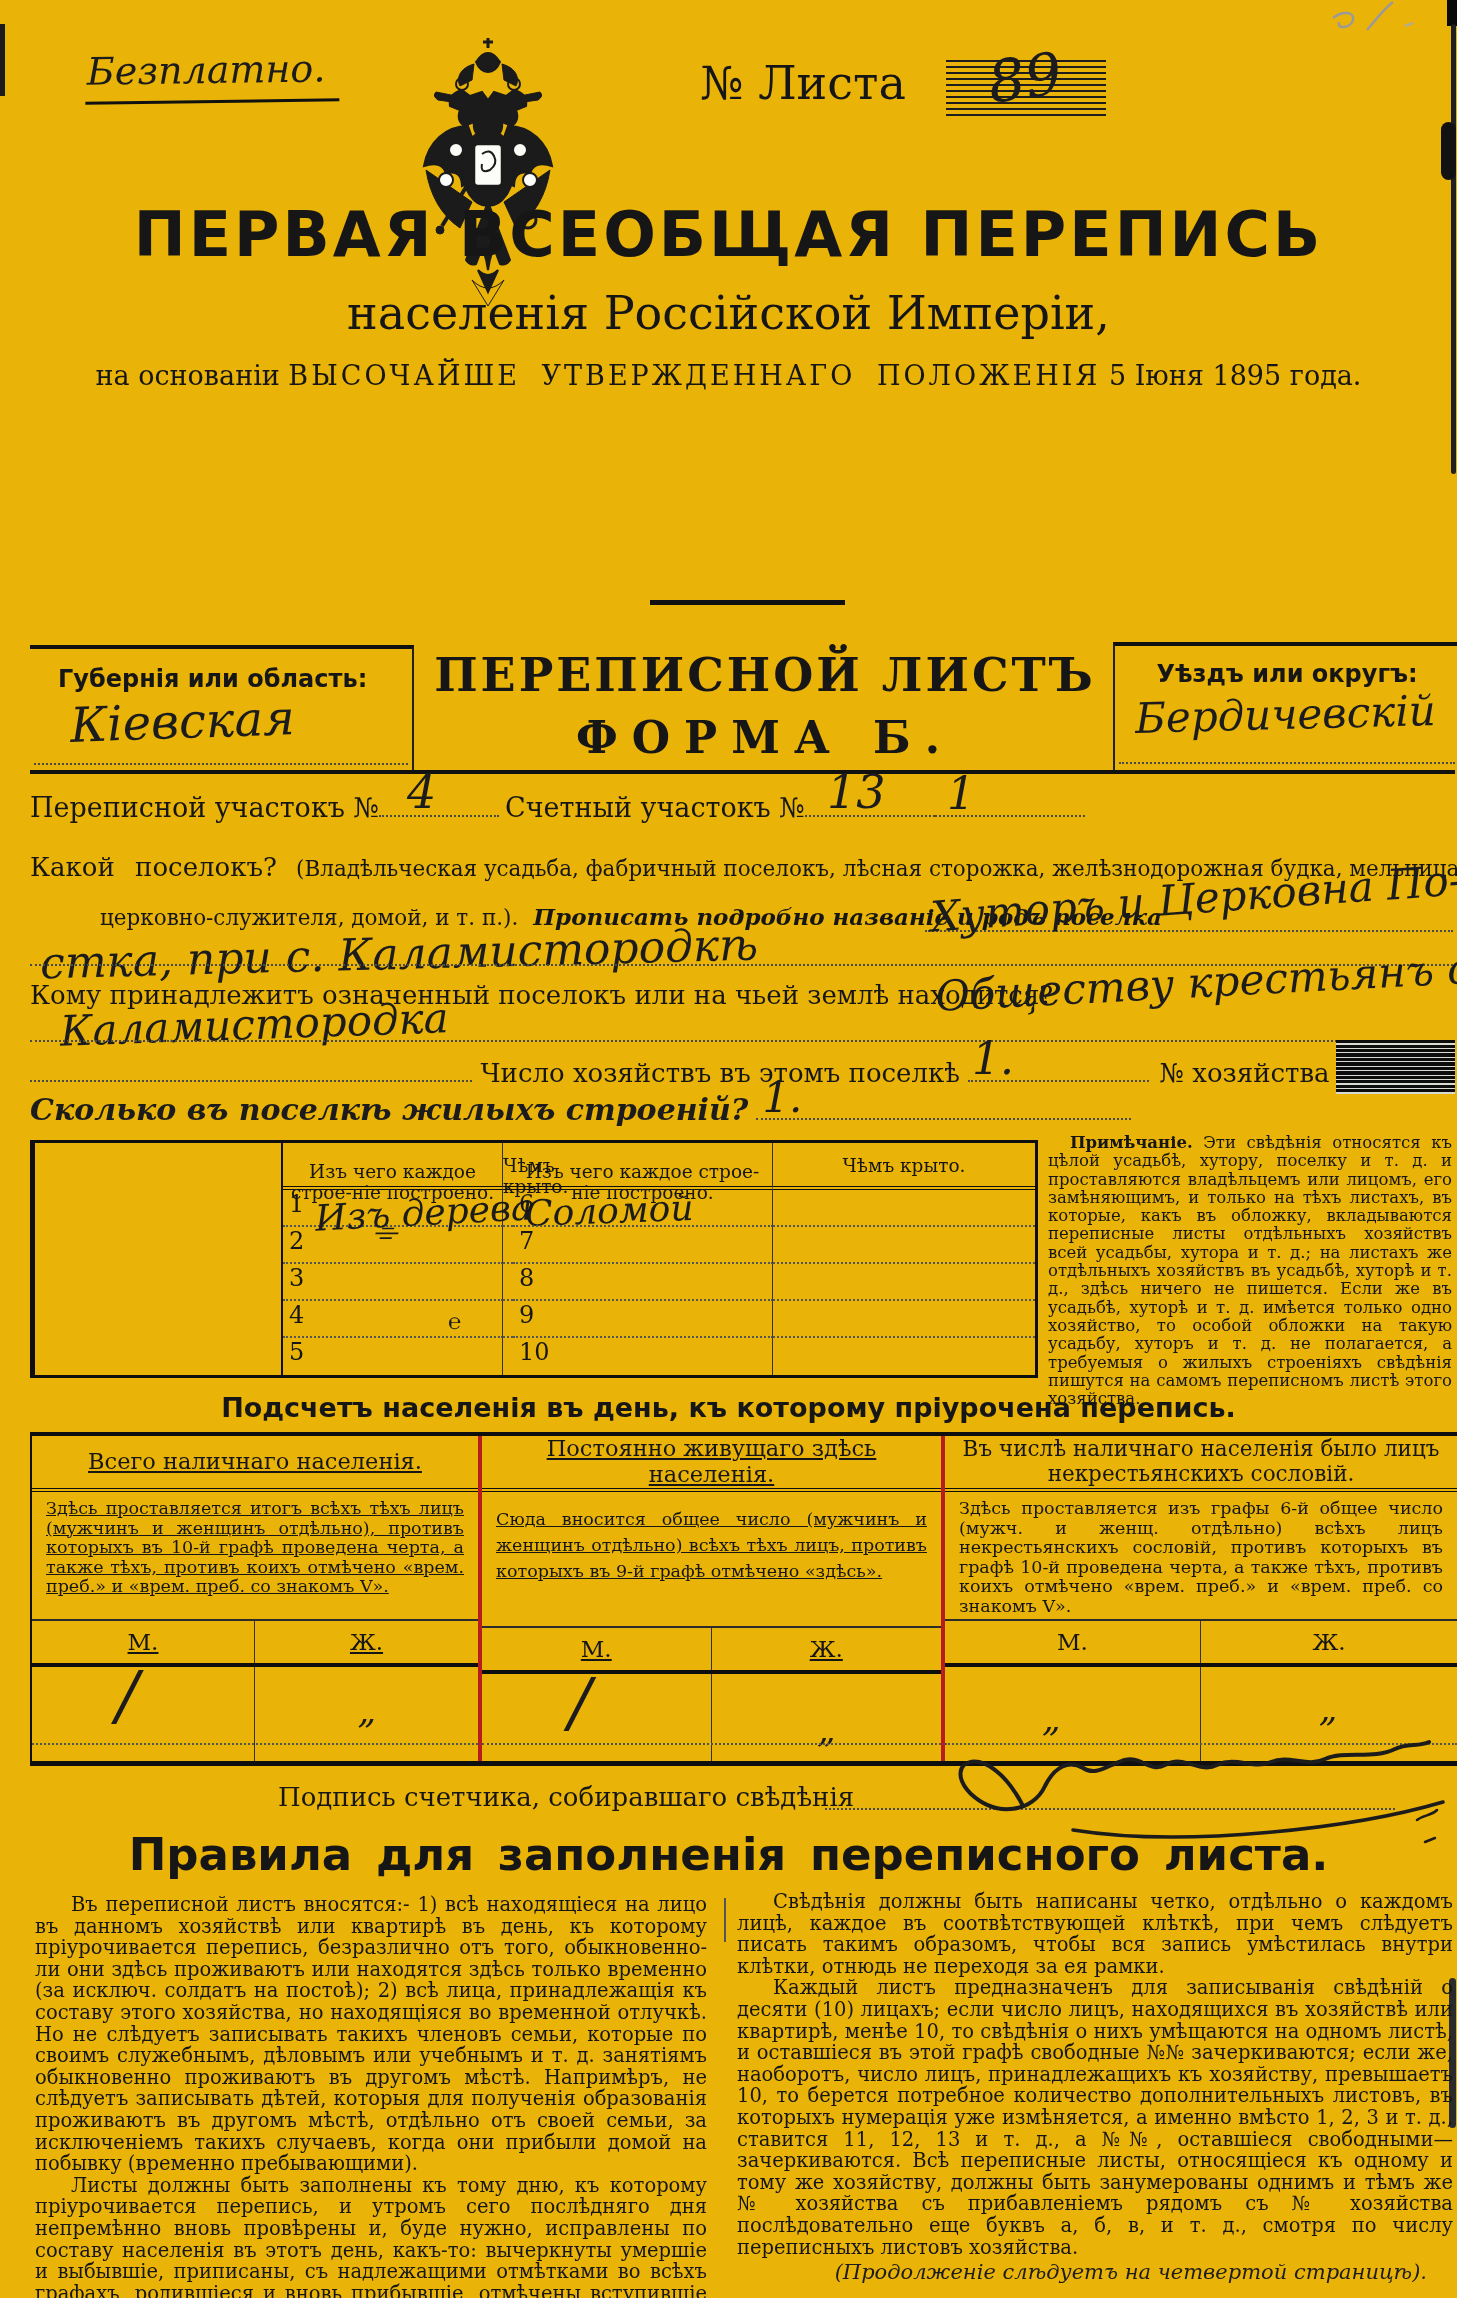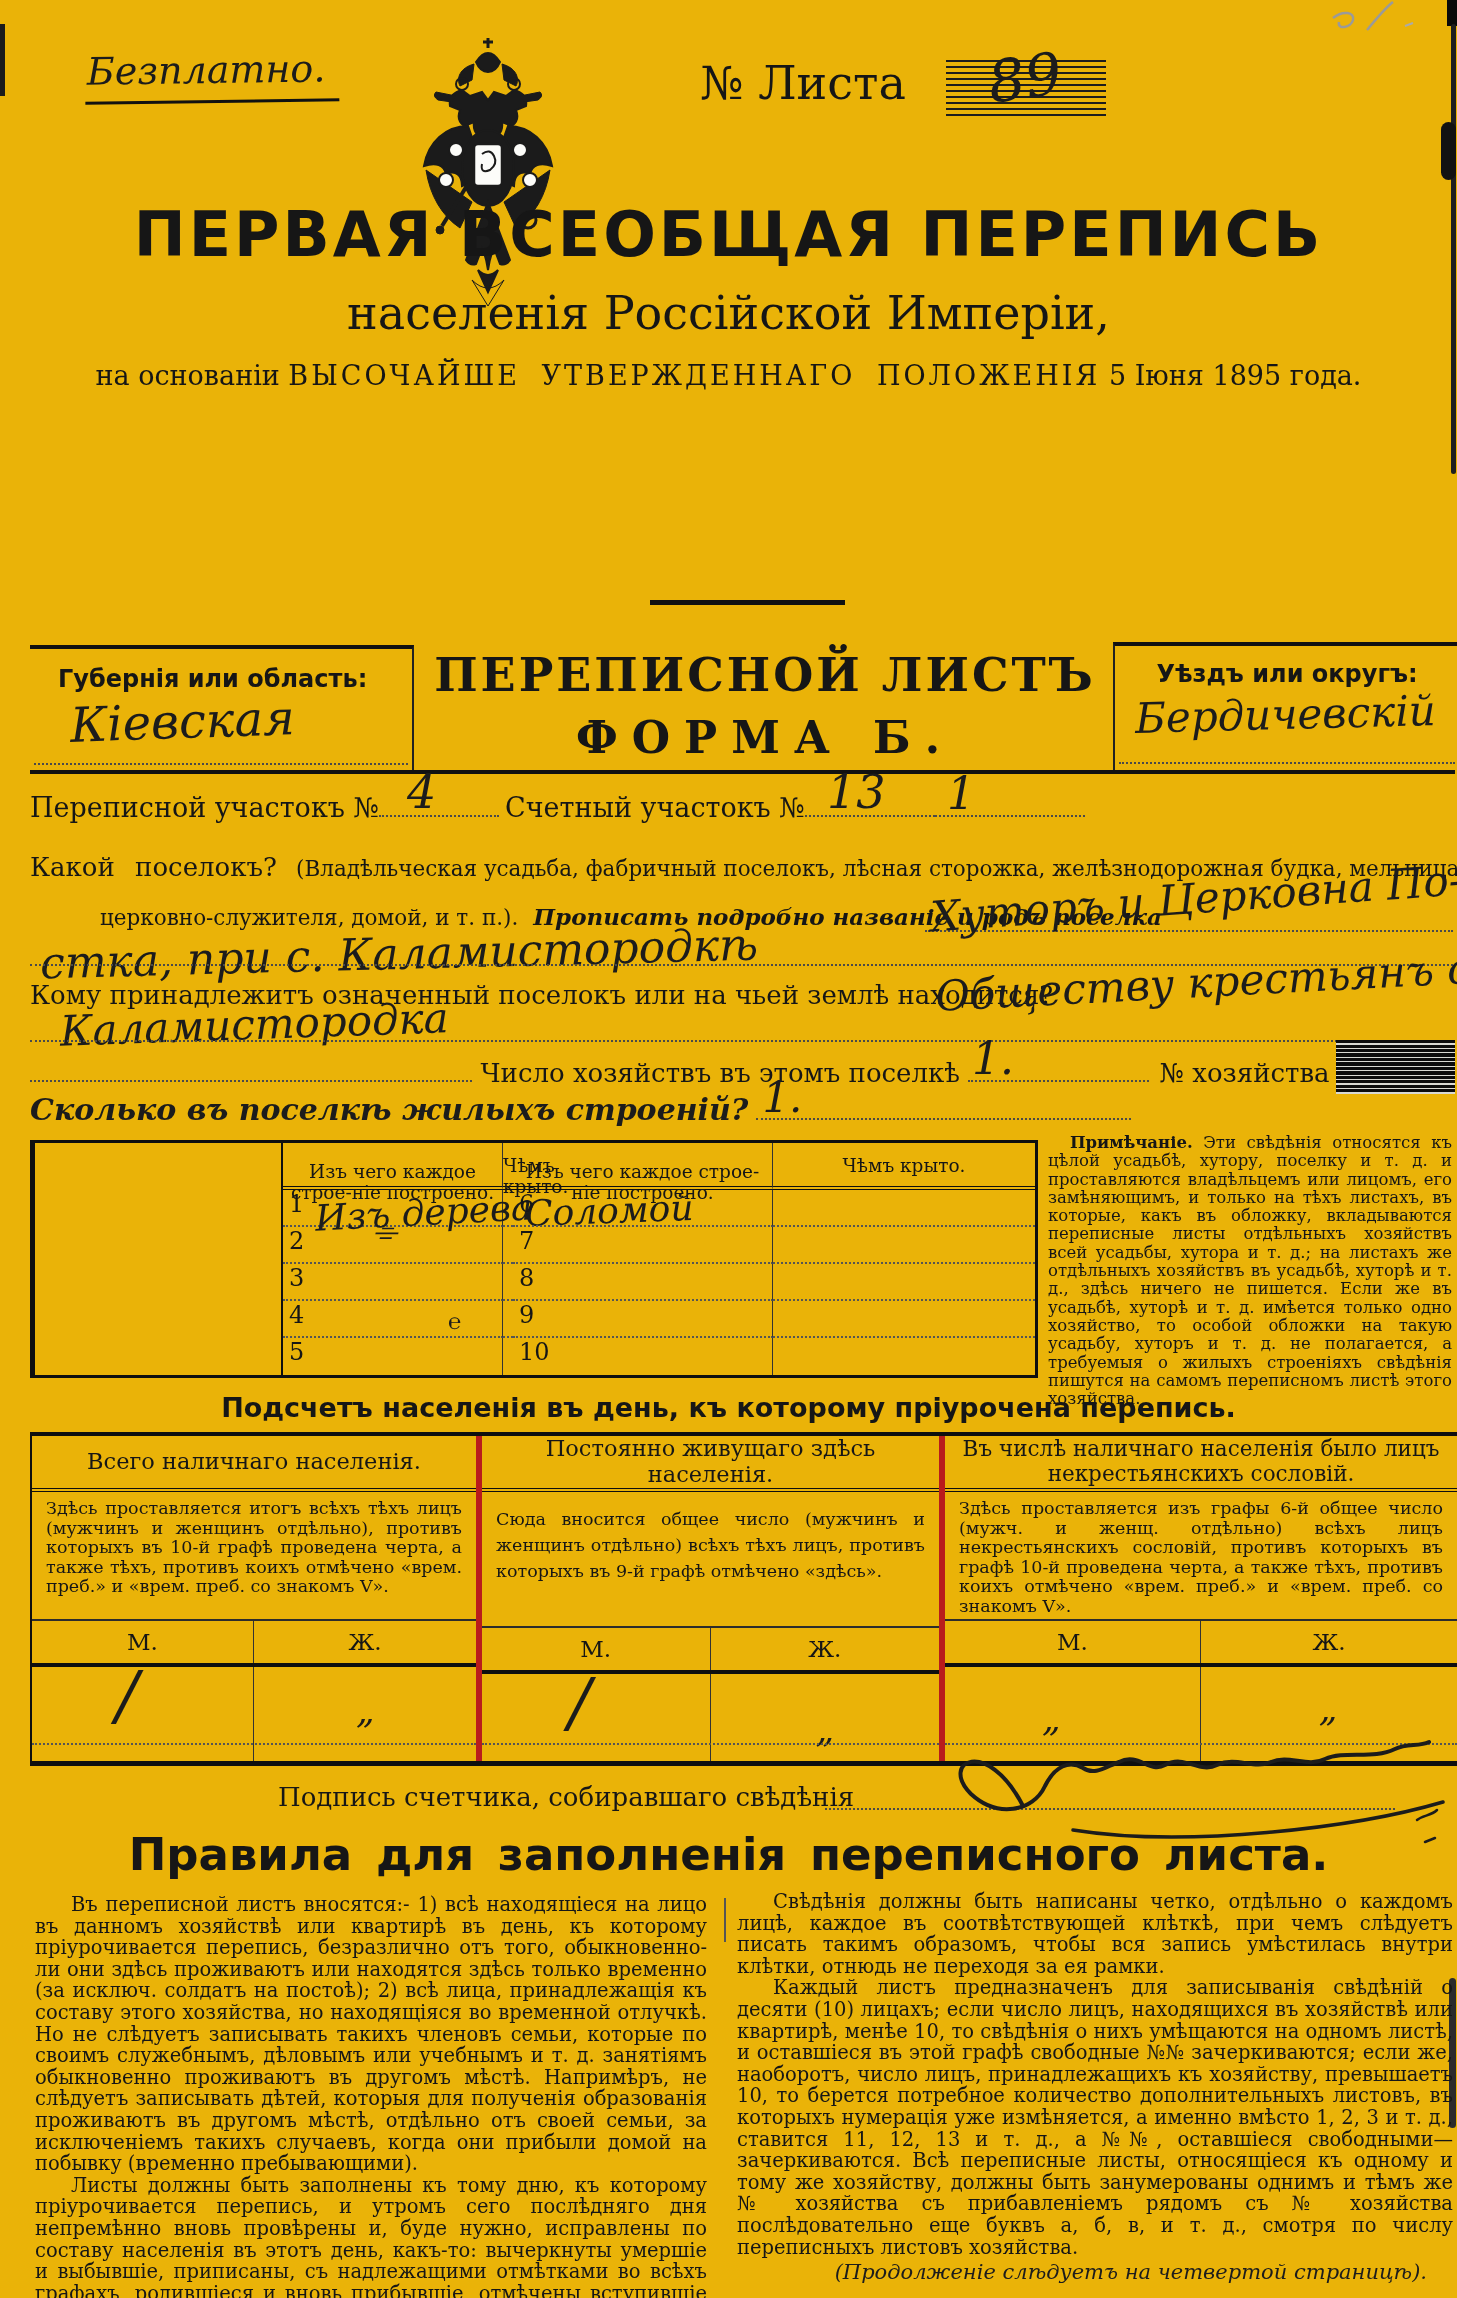--- a/index.html
+++ b/index.html
@@ -26,21 +26,21 @@
   .bcell.last{border-bottom:none;}
   .bnum{font-size:24px;padding-left:6px;line-height:1;display:inline-block;padding-top:2px;}
   .bsep{grid-row:1/7;border-left:2px solid #0f0f0f;border-right:2px solid #0f0f0f;}
   .brdr{border-right:1.5px solid #333;}
   
   .ptable{position:absolute;left:30px;top:1432px;width:1425px;height:325px;
           border-top:4px solid #0f0f0f;border-bottom:5px solid #0f0f0f;
           border-left:2px solid #0f0f0f;border-right:2px solid #0f0f0f;
           display:grid;grid-template-columns:450px 463px 1fr;}
   .pcol{display:flex;flex-direction:column;}
-  .pcol:not(:last-child){border-right:6px solid #b91c1c;}
+  .pcol:not(:last-child){border-right:4px solid #b91c1c;text-decoration:underline;}
   .phead{height:52px;display:flex;align-items:center;justify-content:center;text-align:center;
          font-size:22.5px;border-bottom:4px double #0f0f0f;padding:0 14px;line-height:1.15;}
   .pdesc{height:120px;font-size:17.5px;line-height:19.6px;text-align:justify;padding:7px 14px 0 14px;
          border-bottom:2px solid #2c2c2c;}
   .pmj{height:42px;display:grid;grid-template-columns:1fr 1fr;border-bottom:4px solid #0f0f0f;font-size:23px;}
   .pmj>div{display:flex;align-items:center;justify-content:center;}
   .pmj>div:first-child{border-right:1.5px solid #333;}
   .pvals{flex:1;display:grid;grid-template-columns:1fr 1fr;position:relative;}
   .pvals:after{content:"";position:absolute;left:0;right:0;bottom:16px;border-bottom:2.5px dotted #555;}
   .pvals>div{position:relative;}

